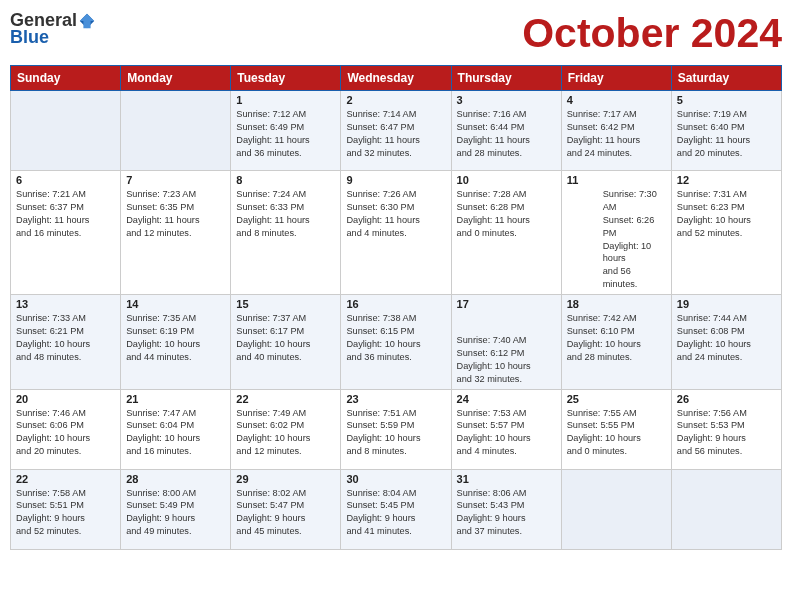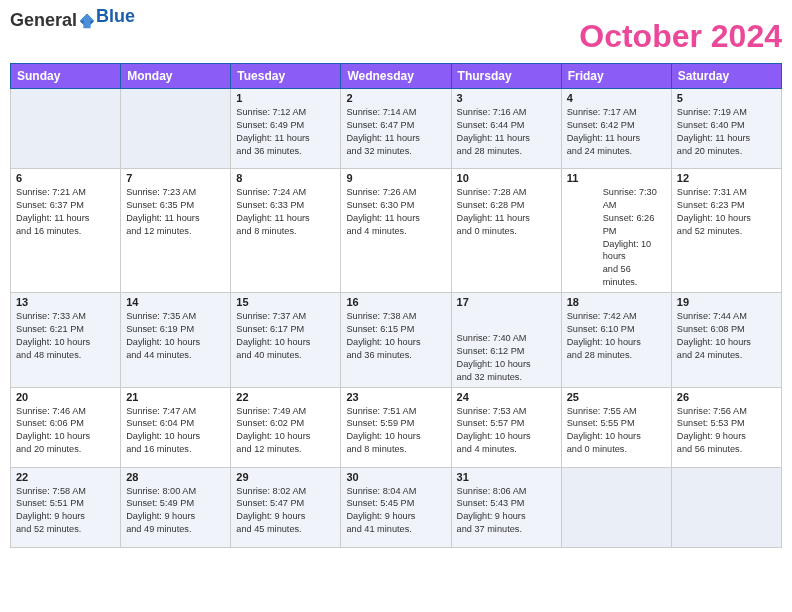--- a/index.html
+++ b/index.html
@@ -17,57 +17,56 @@
       padding: 10px;
     }
     .header {
       display: flex;
       justify-content: space-between;
       align-items: flex-start;
       margin-bottom: 8px;
     }
     .logo {
       display: flex;
-      flex-direction: row;
+      flex-direction: column;
       align-items: flex-start;
     }
     .logo-text {
       display: flex;
       align-items: center;
       font-size: 18px;
       font-weight: bold;
       color: #333;
     }
     .logo-general { color: #333; font-weight: bold; }
     .logo-blue { color: #1a5fad; font-weight: bold; }
     .logo-icon {
       width: 18px;
       height: 18px;
       margin-left: 1px;
     }
     .title-block {
       text-align: right;
     }
     .calendar-title {
-      font-size: 32px;
+      font-size: 41px;
       font-weight: bold;
-      color: #ec4899;
-      margin-top: 8px;
+      color: #b91c1c;
     }
     .calendar-subtitle {
       font-size: 14px;
       color: #555;
     }
     .calendar-table {
       width: 100%;
       border-collapse: collapse;
       table-layout: fixed;
     }
     .calendar-table th {
-      background: #8b5cf6;
+      background: #b91c1c;
       color: #fff;
       text-align: left;
       padding: 5px 6px;
       font-size: 12px;
       font-weight: bold;
       border: 1px solid #1a5fad;
     }
     .calendar-table td {
       border: 1px solid #ccc;
       vertical-align: top;

